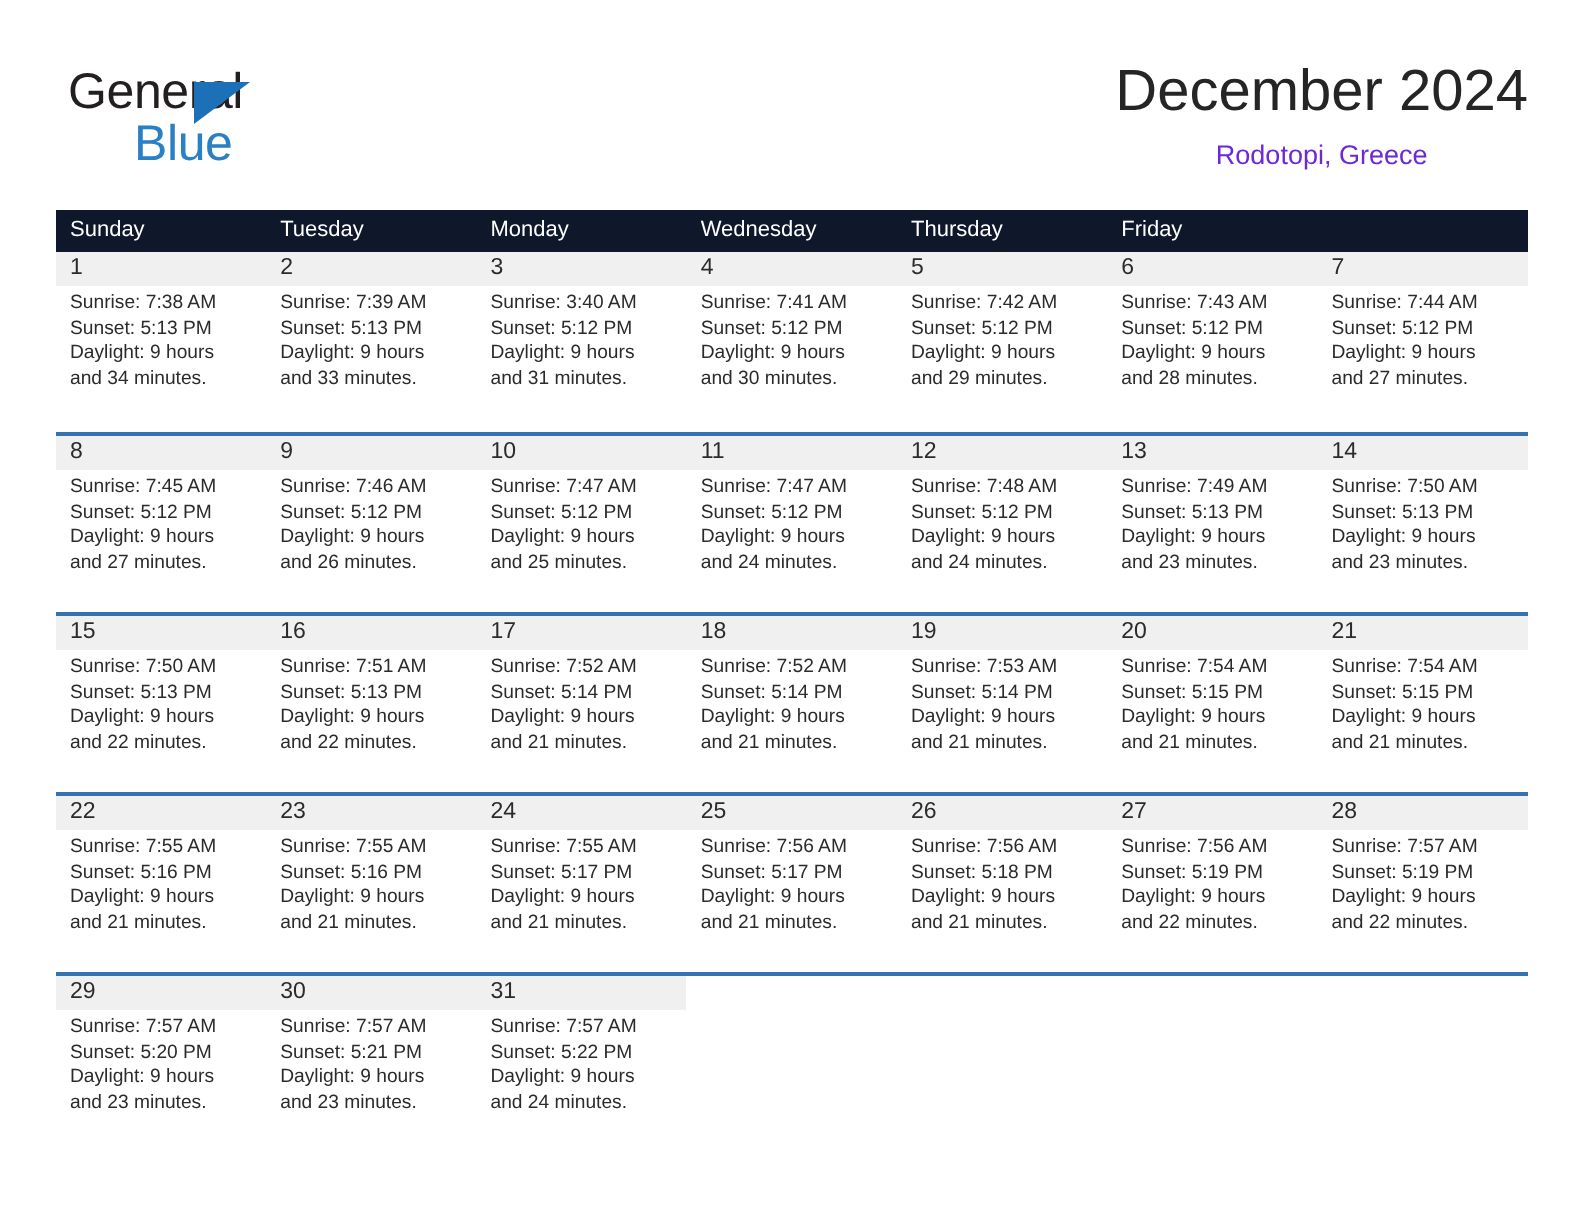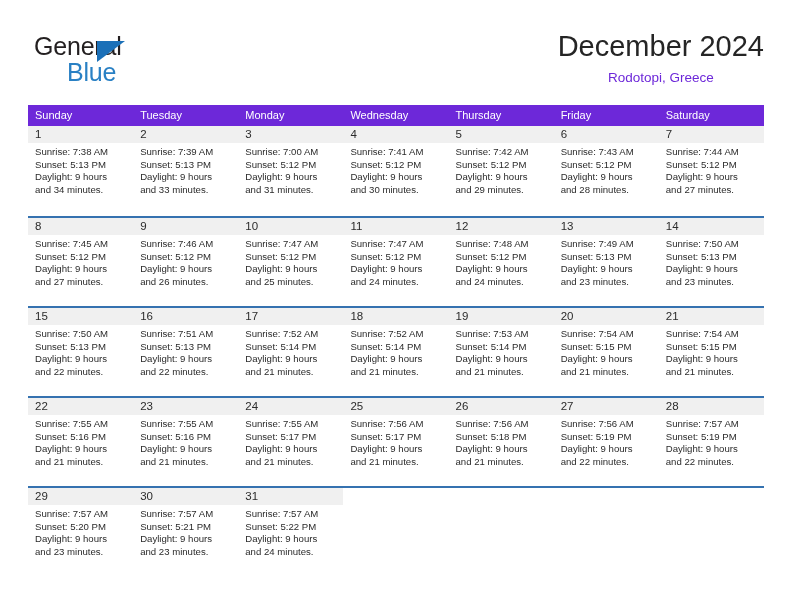--- a/index.html
+++ b/index.html
@@ -92,21 +92,21 @@
   
   .calendar {
     position: absolute;
     left: 28px;
     top: 105px;
     width: 736px;
   }
   .dow-row {
     display: flex;
     width: 736px;
-    background: #6d28d9;
+    background: #0f172a;
     height: 21px;
   }
   .dow {
     flex: 0 0 105.14px;
     width: 105.14px;
     color: #ffffff;
     font-size: 11px;
     line-height: 21px;
     padding-left: 7px;
     box-sizing: border-box;
@@ -176,21 +176,20 @@
 
   <div class="calendar">
 
     <div class="dow-row">
       <div class="dow">Sunday</div>
       <div class="dow">Tuesday</div>
       <div class="dow">Monday</div>
       <div class="dow">Wednesday</div>
       <div class="dow">Thursday</div>
       <div class="dow">Friday</div>
-      <div class="dow">Saturday</div>
     </div>
 
     <div class="week first">
       <div class="day-cell">
         <div class="day-num-band">1</div>
         <div class="day-info">
           <div>Sunrise: 7:38 AM</div>
           <div>Sunset: 5:13 PM</div>
           <div>Daylight: 9 hours</div>
           <div>and 34 minutes.</div>
@@ -201,21 +200,21 @@
         <div class="day-info">
           <div>Sunrise: 7:39 AM</div>
           <div>Sunset: 5:13 PM</div>
           <div>Daylight: 9 hours</div>
           <div>and 33 minutes.</div>
         </div>
       </div>
       <div class="day-cell">
         <div class="day-num-band">3</div>
         <div class="day-info">
-          <div>Sunrise: 7:00 AM</div>
+          <div>Sunrise: 3:40 AM</div>
           <div>Sunset: 5:12 PM</div>
           <div>Daylight: 9 hours</div>
           <div>and 31 minutes.</div>
         </div>
       </div>
       <div class="day-cell">
         <div class="day-num-band">4</div>
         <div class="day-info">
           <div>Sunrise: 7:41 AM</div>
           <div>Sunset: 5:12 PM</div>

